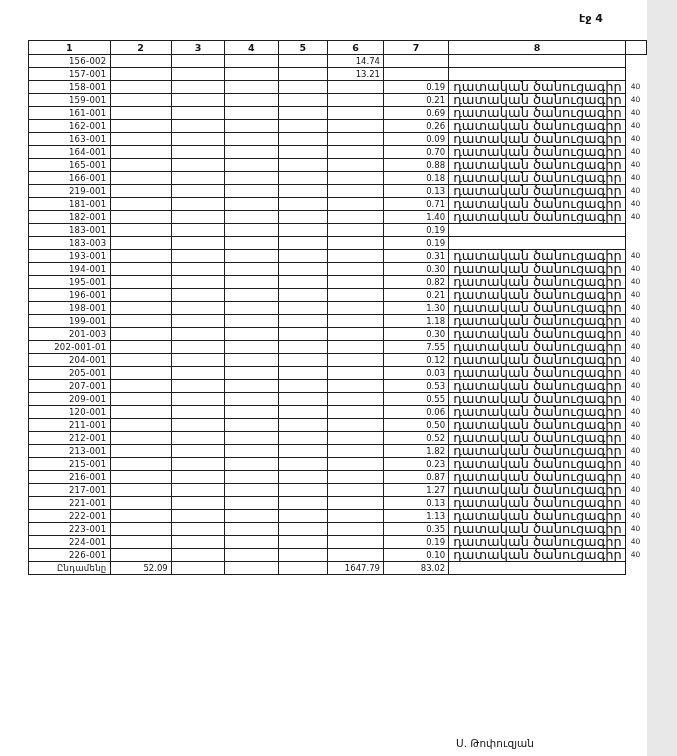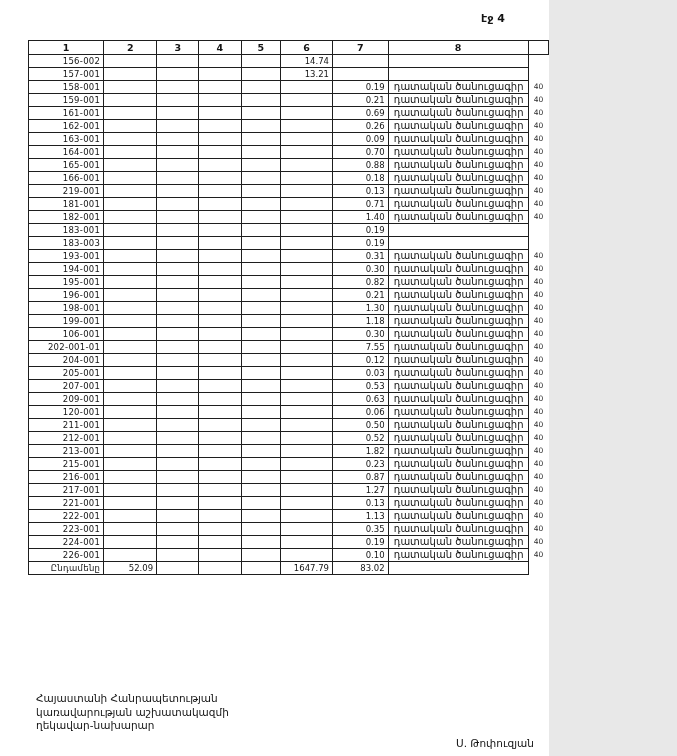--- a/index.html
+++ b/index.html
@@ -1,18 +1,18 @@
 <!DOCTYPE html>
 <html><head>
 <meta charset="utf-8">
 <style>
   html,body { margin:0; padding:0; background:#e8e8e8; }
   .page {
     position:relative;
-    width:549px; height:756px;
+    width:647px; height:756px;
     background:#ffffff;
     font-family:"DejaVu Sans", sans-serif;
     color:#141414;
     overflow:hidden;
   }
   .page-label {
     position:absolute; top:12px; right:44px;
     font-size:11px; font-weight:bold;
   }
   table.doc-table {
@@ -36,21 +36,21 @@
     line-height:12px;
     white-space:nowrap;
     overflow:hidden;
   }
   .doc-table th {
     font-size:9.5px; font-weight:bold; text-align:center; height:13px;
     background:#fff;
   }
   td.c-code { text-align:right; letter-spacing:0.3px; }
   td.c-num  { text-align:right; }
-  td.c-text { text-align:center; font-size:10px; padding-left:4px; }
+  td.c-text { text-align:right; font-size:13px; padding-left:4px; }
   td.mark-cell {
     border:none; background:transparent;
     font-size:7.5px; color:#2b2b2b; text-align:left; padding-left:5px;margin-top:35px;
   }
   tr.total-row td { font-size:8.5px; }
   .footer-left {
     position:absolute; left:36px; top:692px;
     font-size:10.5px; line-height:1.3;
   }
   .signature {
@@ -316,21 +316,21 @@
           <td class="c-num"></td>
           <td></td>
           <td></td>
           <td></td>
           <td class="c-num"></td>
           <td class="c-num">1.18</td>
           <td class="c-text">դատական ծանուցագիր</td>
           <td class="mark-cell">40</td>
         </tr>
         <tr>
-          <td class="c-code">106-001</td>
+          <td class="c-code">201-003</td>
           <td class="c-num"></td>
           <td></td>
           <td></td>
           <td></td>
           <td class="c-num"></td>
           <td class="c-num">0.30</td>
           <td class="c-text">դատական ծանուցագիր</td>
           <td class="mark-cell">40</td>
         </tr>
         <tr>
@@ -377,21 +377,21 @@
           <td class="c-text">դատական ծանուցագիր</td>
           <td class="mark-cell">40</td>
         </tr>
         <tr>
           <td class="c-code">209-001</td>
           <td class="c-num"></td>
           <td></td>
           <td></td>
           <td></td>
           <td class="c-num"></td>
-          <td class="c-num">0.63</td>
+          <td class="c-num">0.55</td>
           <td class="c-text">դատական ծանուցագիր</td>
           <td class="mark-cell">40</td>
         </tr>
         <tr>
           <td class="c-code">120-001</td>
           <td class="c-num"></td>
           <td></td>
           <td></td>
           <td></td>
           <td class="c-num"></td>
@@ -527,21 +527,16 @@
           <td></td>
           <td></td>
           <td class="c-num">1647.79</td>
           <td class="c-num">83.02</td>
           <td></td>
           <td class="mark-cell"></td>
         </tr>
       </tbody>
   </table>
 
-  <div class="footer-left">
-    <div>Հայաստանի Հանրապետության</div>
-    <div>կառավարության աշխատակազմի</div>
-    <div>ղեկավար-նախարար</div>
-  </div>
 
   <div class="signature">Ս. Թոփուզյան</div>
 
 </div>
 
 </body></html>

